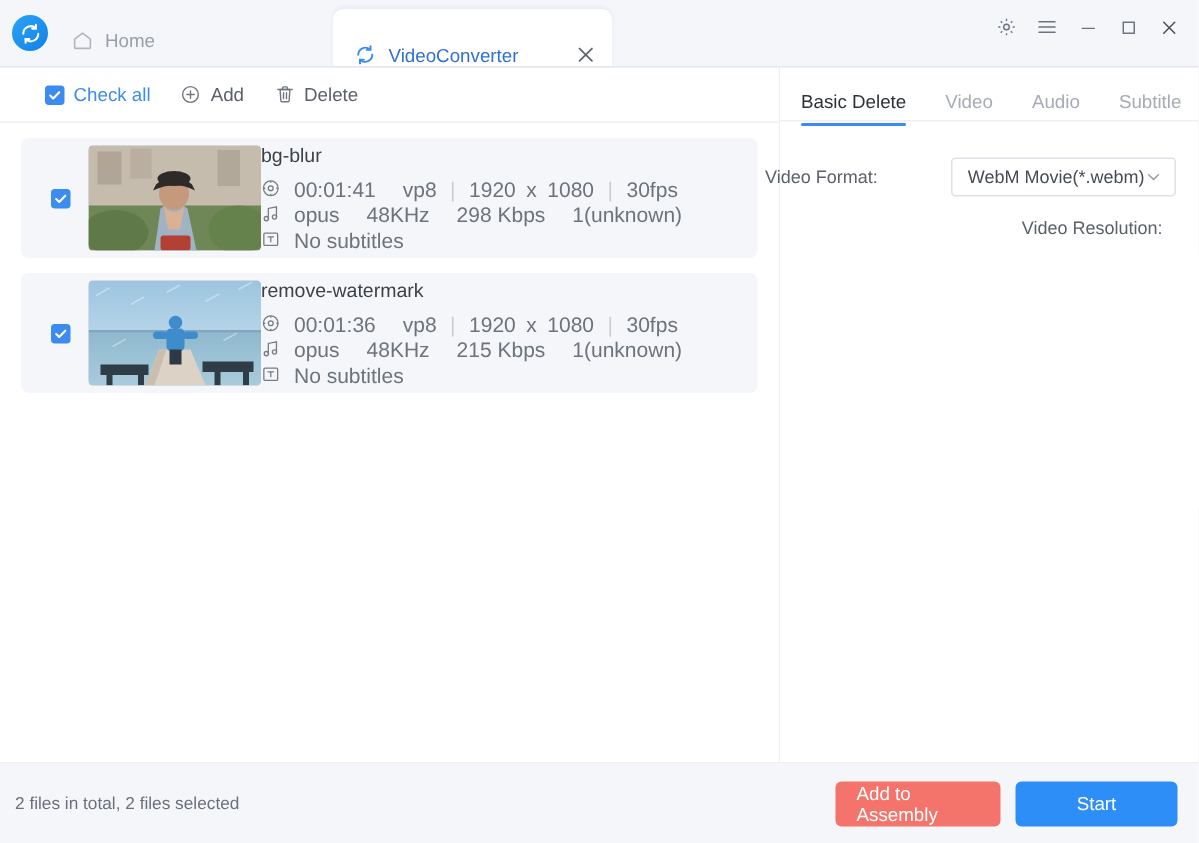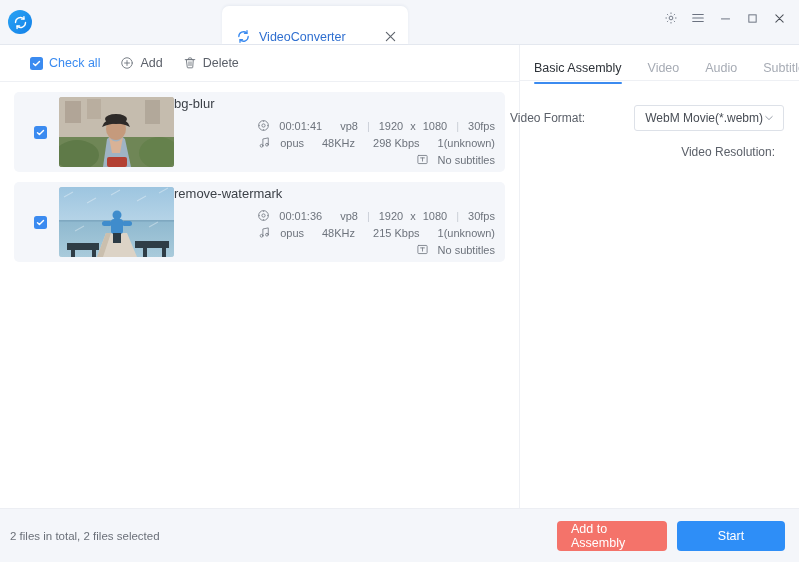--- a/index.html
+++ b/index.html
@@ -188,26 +188,25 @@
     font-size: 13px;
     color: #3c4148;
     margin-bottom: 6px;
     white-space: nowrap;
     overflow: hidden;
     text-overflow: ellipsis;
   }
   .mline {
     display: flex;
     align-items: center;
-    font-size: 11px;
+    font-size: 14px;
     color: #6d737c;
     height: 17px;
     gap: 0;
     white-space: nowrap;
-    justify-content: flex-end;
   }
   .mline .mi { width: 13px; height: 13px; flex:0 0 13px; margin-right: 9px; display:block; color:#717780;}
   .mline .sep { color: #c9ced6; margin: 0 9px; }
   .sp { display: inline-block; }
   .gap-lg { margin-left: 18px; }
   .gap-sm { margin-left: 7px; }
 
   
   .right {
     flex: 1 1 auto;
@@ -311,20 +310,28 @@
 
     <div class="logo">
       <svg width="15" height="15" viewBox="0 0 24 24" fill="none" stroke="#ffffff" stroke-width="2.2" stroke-linecap="round">
         <path d="M4 12a8 8 0 0 1 13.5-5.8"></path>
         <path d="M20 12a8 8 0 0 1-13.5 5.8"></path>
         <path d="M17.5 2.5v4h-4"></path>
         <path d="M6.5 21.5v-4h4"></path>
       </svg>
     </div>
 
+    <div class="home-tab">
+      <span class="ico">
+        <svg class="ico" viewBox="0 0 24 24" fill="none" stroke="#b0b5be" stroke-width="1.8" stroke-linejoin="round">
+          <path d="M3 10.5 12 3.5l9 7V20a1 1 0 0 1-1 1H4a1 1 0 0 1-1-1z"></path>
+        </svg>
+      </span>
+      <span>Home</span>
+    </div>
 
     <div class="conv-tab">
       <span class="refresh">
         <svg class="refresh" viewBox="0 0 24 24" fill="none" stroke="#3b8bf0" stroke-width="2.1" stroke-linecap="round">
           <path d="M4.5 12a7.5 7.5 0 0 1 12.6-5.5"></path>
           <path d="M19.5 12a7.5 7.5 0 0 1-12.6 5.5"></path>
           <path d="M17.6 2.8v4h-4"></path>
           <path d="M6.4 21.2v-4h4"></path>
         </svg>
       </span>
@@ -561,21 +568,21 @@
           </div>
         </div>
 
       </div>
     </div>
 
     <div class="right">
 
       <div class="tabs">
         <div class="tab active">
-          <span>Basic Assembly</span>
+          <span>Basic Delete</span>
         </div>
         <div class="tab">
           <span>Video</span>
         </div>
         <div class="tab">
           <span>Audio</span>
         </div>
         <div class="tab">
           <span>Subtitle</span>
         </div>

